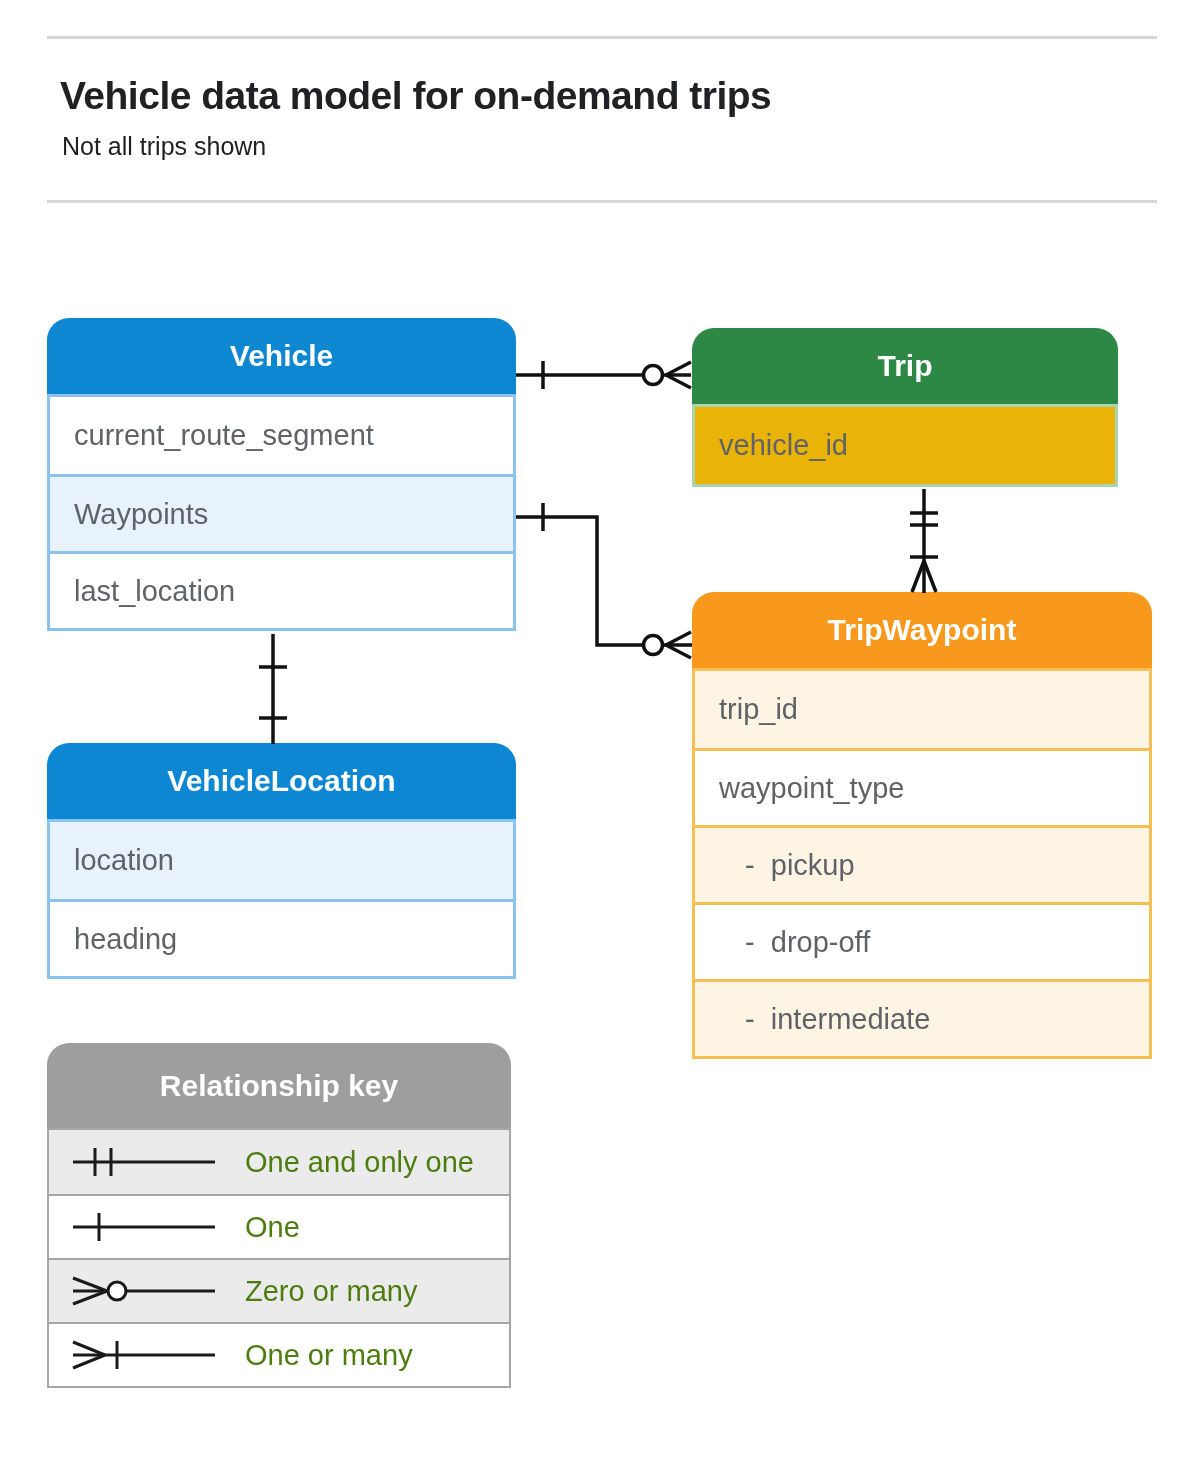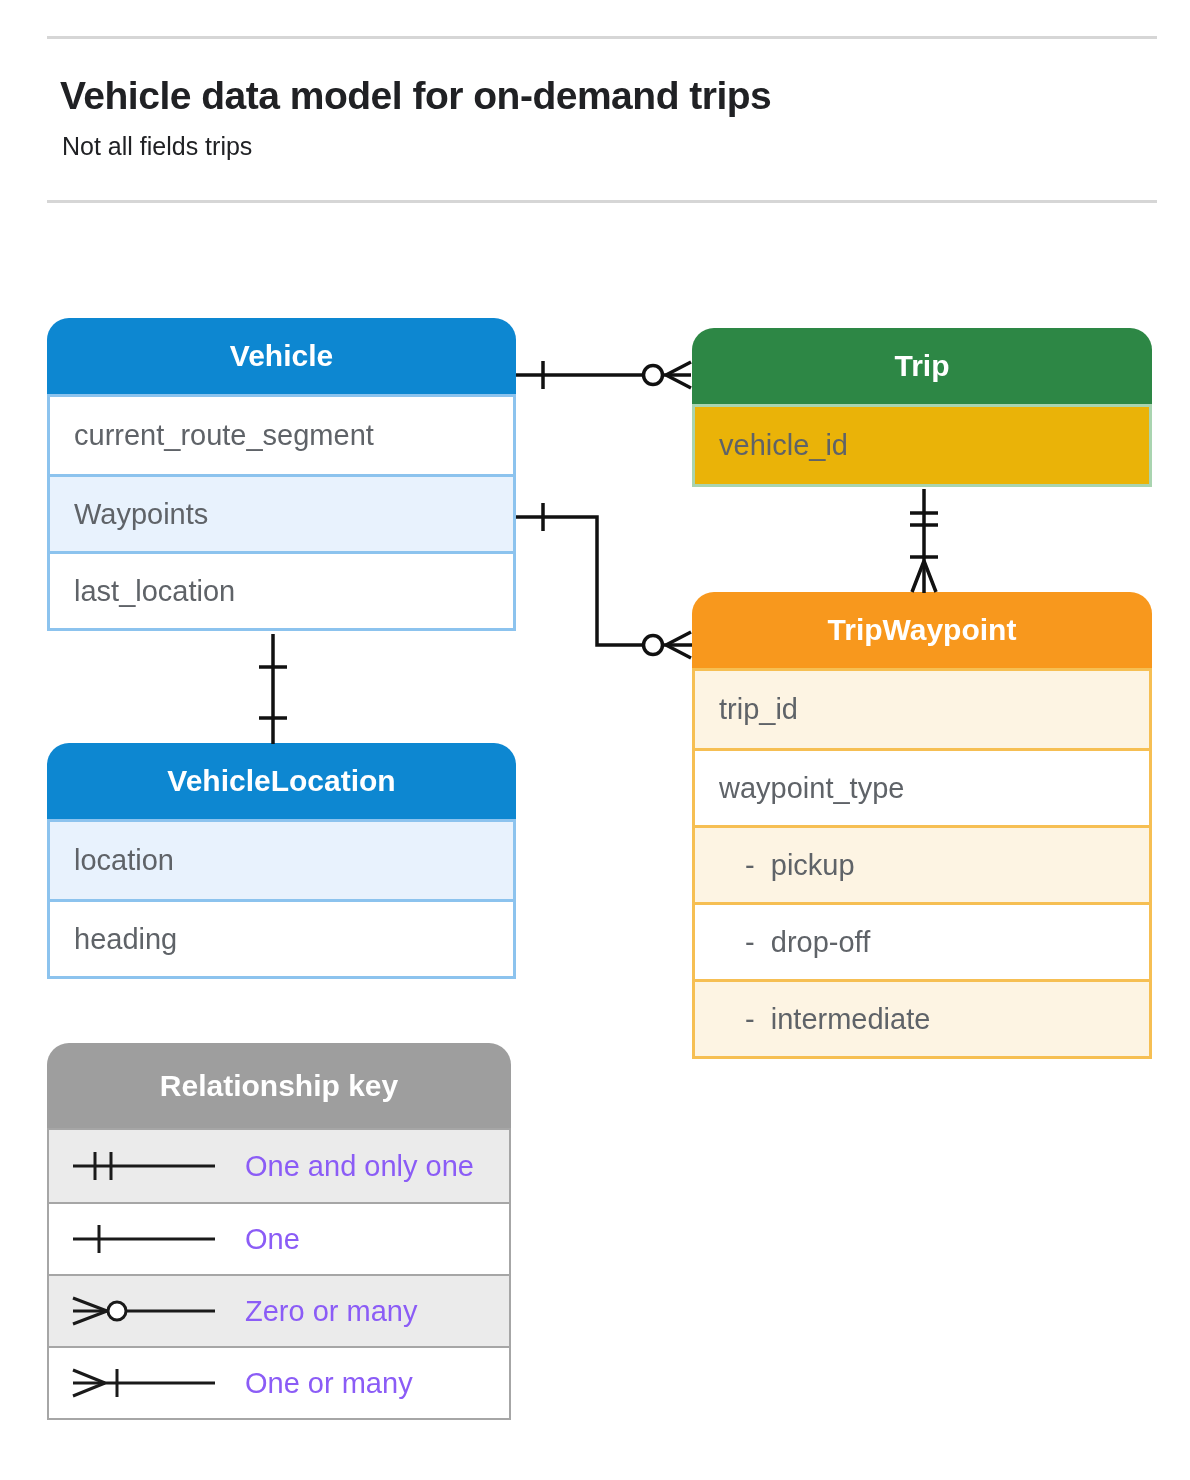--- a/index.html
+++ b/index.html
@@ -83,39 +83,39 @@
   .t-green .tbody { border:3px solid #a9d4b0; }
   .t-green .row.alt { background:#eab308; }
   
   .t-orange .thead { background:#f8981d; }
   .t-orange .tbody { border:3px solid #f6bf53; }
   .t-orange .row + .row { border-top:3px solid #f6bf53; }
   .t-orange .row.alt { background:#fdf4e3; }
   
   .t-gray .thead { background:#9e9e9e; height:85px; }
   .t-gray .tbody { border:2px solid #a6a6a6; }
-  .t-gray .row { height:72px; color:#8b5cf6; padding-left:20px; }
+  .t-gray .row { height:64px; color:#4d7c0f; padding-left:20px; }
   .t-gray .row + .row { border-top:2px solid #a6a6a6;padding-left:20px; }
   .t-gray .row.alt { background:#ebebeb; }
   .legend-sym {
     width:150px;
     height:44px;
     flex:0 0 150px;
     margin-right:26px;
   }
   .legend-label { white-space:nowrap; }
 </style>
 </head>
 <body>
 
 <div class="page">
 
   <div class="rule rule-top"></div>
   <h1 class="title">Vehicle data model for on-demand trips</h1>
-  <div class="subtitle">Not all fields trips</div>
+  <div class="subtitle">Not all trips shown</div>
   <div class="rule rule-bottom"></div>
 
   <svg class="connectors" viewBox="0 0 1190 1480" fill="none" stroke="#111111" stroke-width="3.5">
 
     <g>
       <path d="M509 375 H684"></path>
       <path d="M536 361 V389"></path>
       <circle cx="646" cy="375" r="9.5" fill="#ffffff"></circle>
       <path d="M659 375 L684 362 M659 375 L684 388"></path>
     </g>
@@ -144,21 +144,21 @@
 
   <div class="etable t-blue" style="left:40px; top:318px; width:469px;">
     <div class="thead">Vehicle</div>
     <div class="tbody">
       <div class="row">current_route_segment</div>
       <div class="row alt">Waypoints</div>
       <div class="row">last_location</div>
     </div>
   </div>
 
-  <div class="etable t-green" style="left:685px; top:328px; width:460px;">
+  <div class="etable t-green" style="left:685px; top:328px; width:426px;">
     <div class="thead">Trip</div>
     <div class="tbody">
       <div class="row alt">vehicle_id</div>
     </div>
   </div>
 
   <div class="etable t-orange" style="left:685px; top:592px; width:460px;">
     <div class="thead">TripWaypoint</div>
     <div class="tbody">
       <div class="row alt">trip_id</div>

